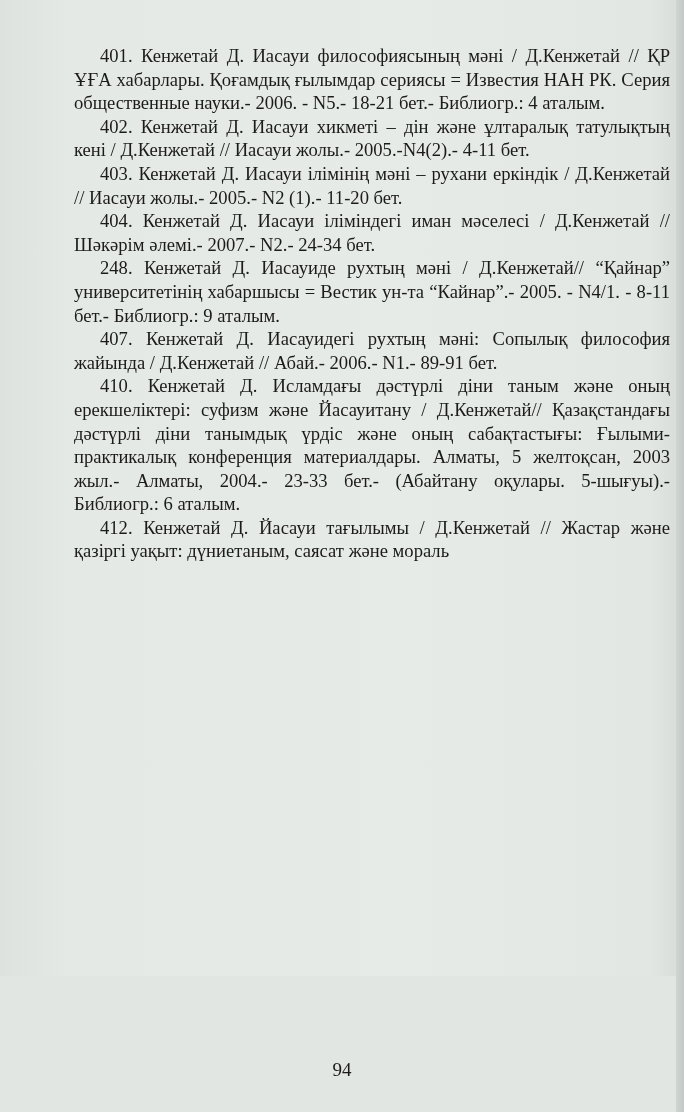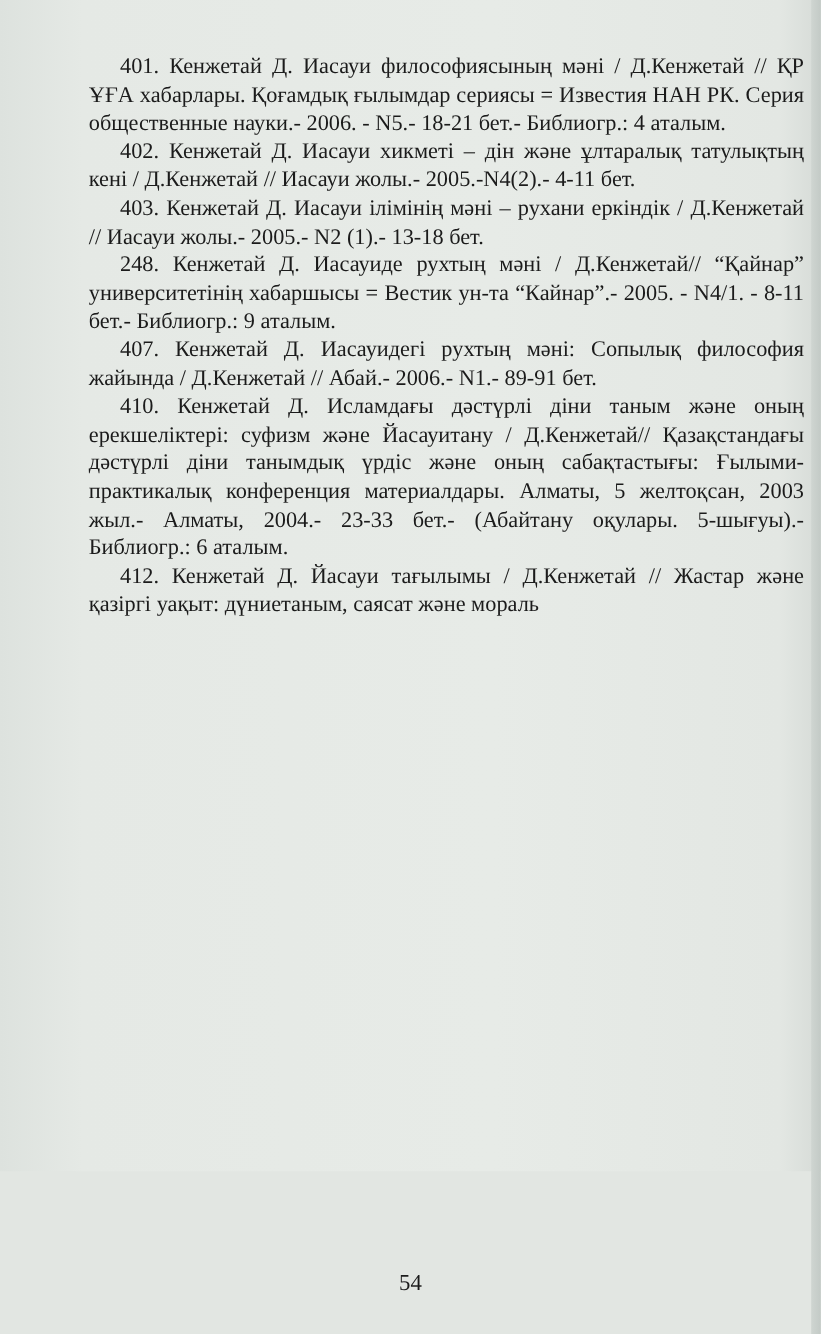--- a/index.html
+++ b/index.html
@@ -58,21 +58,22 @@
   </style>
 </head>
 <body>
 
 <div class="page">
   <div class="edge-strip"></div>
 
   <div class="text-block">
     <p class="entry">401. Кенжетай Д.  Иасауи философиясының мәні / Д.Кенжетай // ҚР ҰҒА хабарлары. Қоғамдық ғылымдар сериясы = Известия НАН РК. Серия общественные науки.- 2006. - N5.- 18-21 бет.- Библиогр.: 4 аталым.</p>
     <p class="entry">402. Кенжетай Д.  Иасауи хикметі – дін және ұлтаралық татулықтың кені / Д.Кенжетай // Иасауи жолы.- 2005.-N4(2).- 4-11 бет.</p>
-    <p class="entry">403. Кенжетай Д.  Иасауи ілімінің мәні – рухани еркіндік / Д.Кенжетай // Иасауи жолы.- 2005.- N2 (1).- 13-18 бет.</p>
+    <p class="entry">403. Кенжетай Д.  Иасауи ілімінің мәні – рухани еркіндік / Д.Кенжетай // Иасауи жолы.- 2005.- N2 (1).- 11-20 бет.</p>
+    <p class="entry">404. Кенжетай Д.  Иасауи іліміндегі иман мәселесі / Д.Кенжетай // Шәкәрім әлемі.- 2007.- N2.- 24-34 бет.</p>
     <p class="entry">248. Кенжетай Д.  Иасауиде рухтың мәні / Д.Кенжетай// “Қайнар” университетінің хабаршысы = Вестик ун-та “Кайнар”.- 2005. - N4/1. - 8-11 бет.- Библиогр.: 9 аталым.</p>
     <p class="entry">407. Кенжетай Д.  Иасауидегі рухтың мәні: Сопылық философия жайында / Д.Кенжетай // Абай.- 2006.- N1.- 89-91 бет.</p>
     <p class="entry">410. Кенжетай Д. Исламдағы дәстүрлі діни таным және оның ерекшеліктері: суфизм және Йасауитану / Д.Кенжетай// Қазақстандағы дәстүрлі діни танымдық үрдіс және оның сабақтастығы: Ғылыми-практикалық конференция материалдары. Алматы, 5 желтоқсан, 2003 жыл.- Алматы, 2004.- 23-33 бет.- (Абайтану оқулары. 5-шығуы).- Библиогр.: 6 аталым.</p>
     <p class="entry">412. Кенжетай Д.  Йасауи тағылымы / Д.Кенжетай // Жастар және қазіргі уақыт: дүниетаным, саясат және мораль</p>
   </div>
 
-  <div class="page-number">54</div>
+  <div class="page-number">94</div>
 </div>
 
 </body></html>

